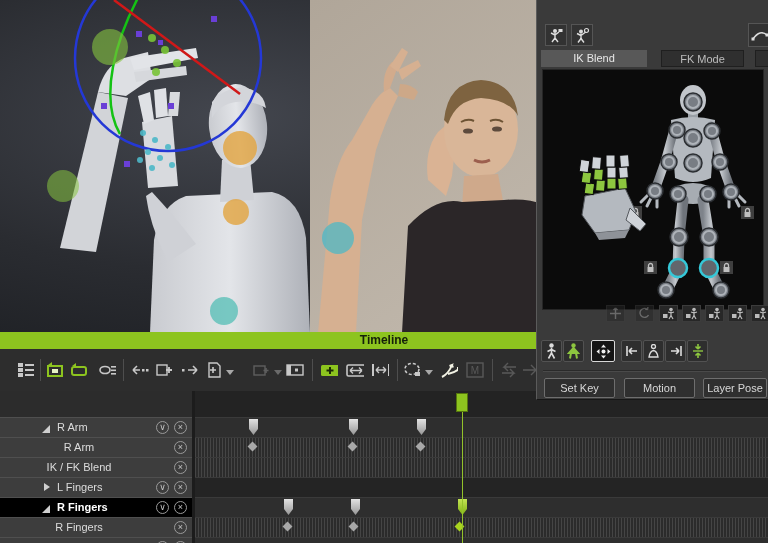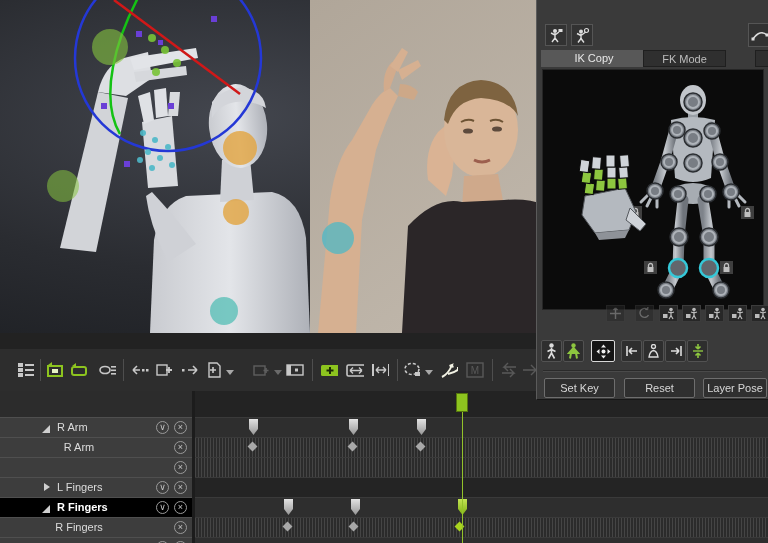--- a/index.html
+++ b/index.html
@@ -178,20 +178,23 @@
             <rect x="136" y="31" width="6" height="6"></rect>
           <rect x="158" y="40" width="5" height="5"></rect>
             <rect x="101" y="103" width="6" height="6"></rect>
           <rect x="168" y="103" width="6" height="6"></rect>
             <rect x="124" y="161" width="6" height="6"></rect>
         </g>
       </g>
     </svg>
   </div>
 
+  <div id="tl-titlebar">
+    <span>Timeline</span>
+  </div>
 
   <div id="tl-toolbar">
     <span class="tbi" style="left:17px">
       <svg width="18" height="16">
           <g fill="#c8c8c8">
             <rect x="1" y="1" width="5" height="4"></rect>
             <rect x="1" y="6" width="5" height="4"></rect>
             <rect x="1" y="11" width="5" height="4"></rect>
             <rect x="8" y="2" width="9" height="2"></rect>
             <rect x="8" y="7" width="9" height="2"></rect>
@@ -352,20 +355,21 @@
         <span class="cic chev">∨</span>
         <span class="cic xx">×</span>
       </div>
 
       <div class="trow" style="top:20px">
         <span class="t-label-child">R Arm</span>
         <span class="cic xx">×</span>
       </div>
 
       <div class="trow" style="top:40px">
+        <span class="t-label-child">IK / FK Blend</span>
         <span class="cic xx">×</span>
       </div>
 
       <div class="trow" style="top:60px">
         <span class="tri-col"></span>
         <span class="t-label-group">L Fingers</span>
         <span class="cic chev">∨</span>
         <span class="cic xx">×</span>
       </div>
 
@@ -408,23 +412,23 @@
       </div>
     <div class="pbtn" style="left:211px;top:23px;width:24px;height:24px">
       <svg width="20" height="18">
           <path d="M3,13 Q10,3 17,9" stroke="#ddd" stroke-width="1.6" fill="none"></path>
           <rect x="1.5" y="11.5" width="3" height="3" fill="#ddd"></rect>
           <rect x="15.5" y="7.5" width="3" height="3" fill="#ddd"></rect>
         </svg>
       </div>
 
     <div class="tab active" style="left:4px;width:106px">
-      <span>IK Copy</span>
+      <span>IK Blend</span>
     </div>
-    <div class="tab inactive" style="left:106px;width:83px">
+    <div class="tab inactive" style="left:124px;width:83px">
       <span>FK Mode</span>
     </div>
     <div class="tab inactive" style="left:218px;width:14px"></div>
 
     <div id="rigview">
       <svg width="220" height="239" viewBox="5 69 220 239" style="margin:-1px">
         <defs>
           <linearGradient id="limb" x1="0" y1="0" x2="1" y2="0">
             <stop offset="0%" stop-color="#7e838a"></stop>
               <stop offset="50%" stop-color="#c3c7cc"></stop>
@@ -616,18 +620,18 @@
           <path d="M2,8 h10" stroke="#8dc63f" stroke-width="1.4"></path>
           <path d="M7,1 v5 m0,0 l-2.5,-2.5 M7,6 l2.5,-2.5 M7,15 v-5 m0,0 l-2.5,2.5 M7,10 l2.5,2.5" stroke="#8dc63f" stroke-width="1.6" fill="none"></path>
         </svg>
       </div>
 
     <div id="panel-div"></div>
 
     <div class="act-btn" style="left:7px;width:71px">
       <span>Set Key</span></div>
     <div class="act-btn" style="left:87px;width:71px">
-      <span>Reset</span></div>
+      <span>Motion</span></div>
     <div class="act-btn" style="left:166px;width:64px">
       <span>Layer Pose</span></div>
   </div>
 
 </div>
 
 </body></html>

